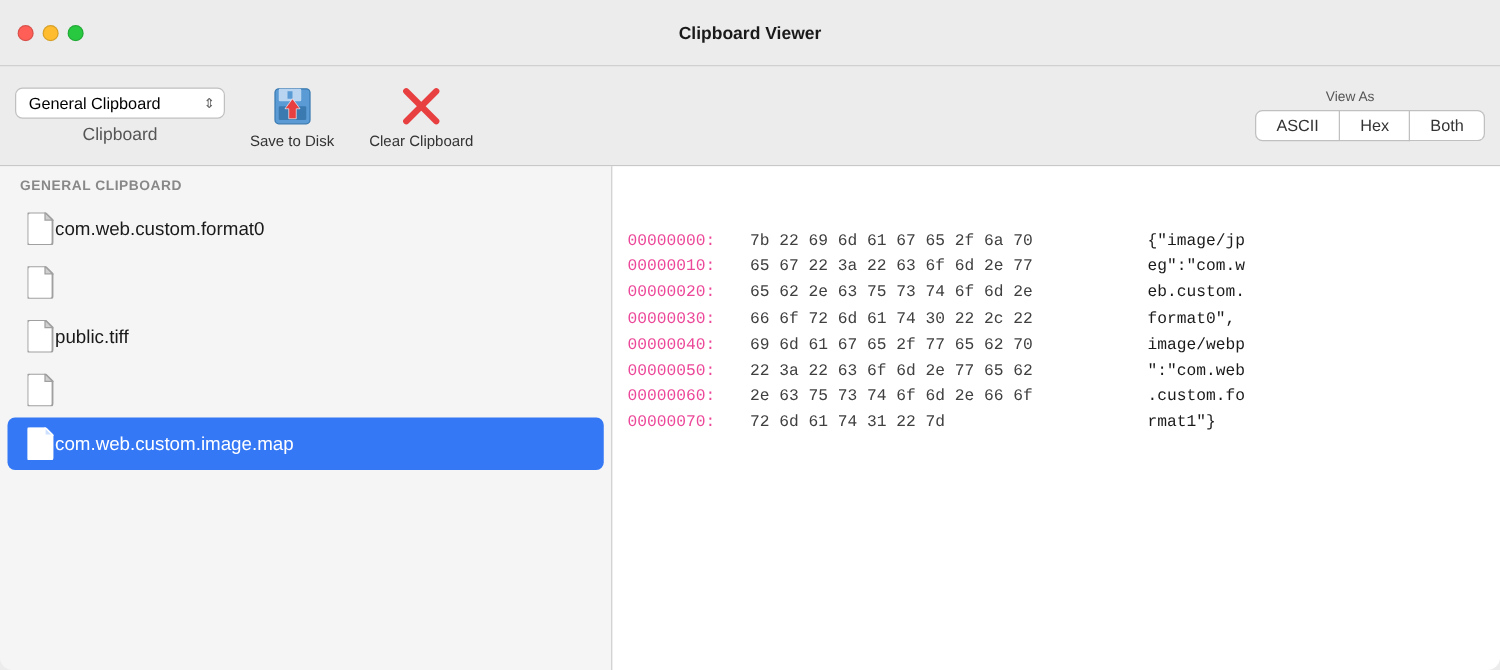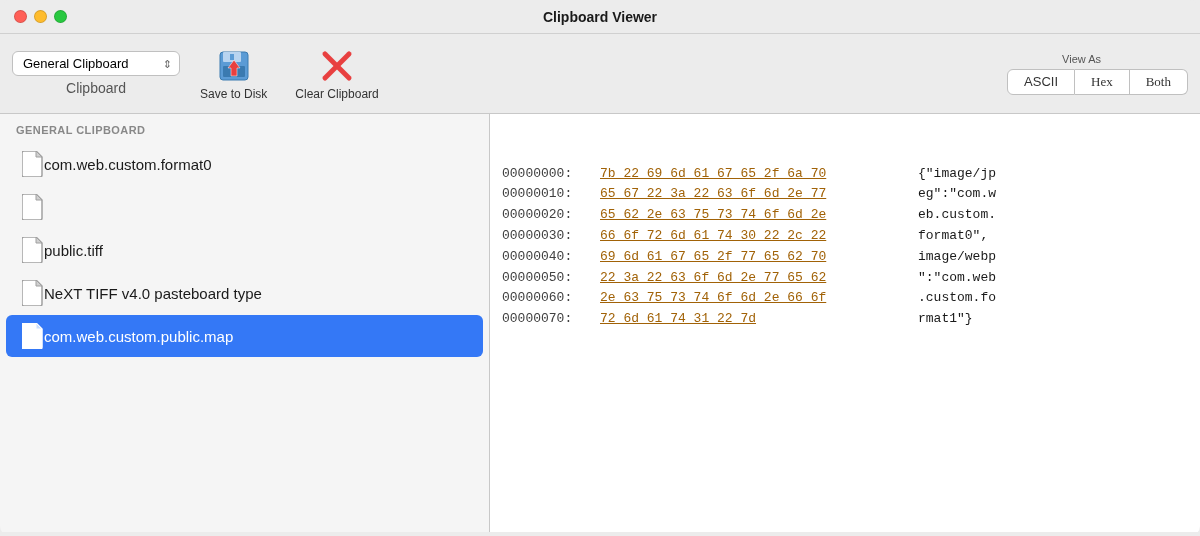--- a/index.html
+++ b/index.html
@@ -12,21 +12,21 @@
       overflow: hidden;
       border-radius: 10px;
     }
 
     
     .title-bar {
       display: flex;
       align-items: center;
       justify-content: center;
       background: #ececec;
-      height: 34px;
+      height: 53px;
       position: relative;
       border-bottom: 1px solid #d0d0d0;
     }
     .traffic-lights {
       position: absolute;
       left: 14px;
       display: flex;
       gap: 7px;
     }
     .traffic-light {
@@ -143,21 +143,20 @@
     .view-as-btn:first-child {
       border-radius: 6px 0 0 6px;
       margin-left: 32px;
     }
     .view-as-btn:last-child {
       border-radius: 0 6px 6px 0;
       text-align: right;
     }
     .view-as-btn:not(:first-child) {
       border-left: none;
-      font-family: Liberation Serif, serif;
     }
 
     
     .main-content {
       display: flex;
       height: calc(536px - 38px - 80px);
     }
 
     
     .left-panel {
@@ -225,27 +224,26 @@
       color: #1a1a1a;
       white-space: pre;
       overflow: auto;
       flex: 1;
     }
     .hex-line {
       display: flex;
       gap: 8px;
     }
     .hex-addr {
+      color: #ec4899;
+      min-width: 90px;
+    }
+    .hex-bytes {
       color: #404040;
-      min-width: 90px;
-    }
-    .hex-bytes {
-      color: #a16207;
       min-width: 310px;
-      text-decoration: underline;
     }
     .hex-ascii {
       color: #1a1a1a;
     }
   </style>
 </head>
 <body>
 
 <div class="title-bar">
   <div class="traffic-lights">
@@ -333,28 +331,27 @@
       <path d="M2,0 L14,0 L20,6 L20,24 Q20,26 18,26 L2,26 Q0,26 0,24 L0,2 Q0,0 2,0Z" fill="white" stroke="#a0a0a0" stroke-width="1.5"></path>
       <path d="M14,0 L14,6 L20,6 Z" fill="#d0d0d0" stroke="#a0a0a0" stroke-width="1"></path>
     </svg></div>
           <span class="item-name">public.tiff</span>
         </div>
         <div class="clipboard-item">
           <div class="file-icon"><svg viewBox="0 0 22 26" width="22" height="26">
       <path d="M2,0 L14,0 L20,6 L20,24 Q20,26 18,26 L2,26 Q0,26 0,24 L0,2 Q0,0 2,0Z" fill="white" stroke="#a0a0a0" stroke-width="1.5"></path>
       <path d="M14,0 L14,6 L20,6 Z" fill="#d0d0d0" stroke="#a0a0a0" stroke-width="1"></path>
     </svg></div>
-          <span class="item-name">NeXT TIFF v4.0 pasteboard type</span>
         </div>
         <div class="clipboard-item selected">
           <div class="file-icon"><svg viewBox="0 0 22 26" width="22" height="26">
       <path d="M2,0 L14,0 L20,6 L20,24 Q20,26 18,26 L2,26 Q0,26 0,24 L0,2 Q0,0 2,0Z" fill="white" stroke="white" stroke-width="1.5"></path>
       <path d="M14,0 L14,6 L20,6 Z" fill="#cce0ff" stroke="white" stroke-width="1"></path>
     </svg></div>
-          <span class="item-name">com.web.custom.public.map</span>
+          <span class="item-name">com.web.custom.image.map</span>
         </div>
       </div>
   </div>
 
   <div class="right-panel">
     <div class="hex-content" id="hex-content-container">
     <div class="hex-line"><span class="hex-addr">00000000:</span><span class="hex-bytes">7b 22 69 6d 61 67 65 2f 6a 70</span><span class="hex-ascii">{"image/jp</span></div><div class="hex-line"><span class="hex-addr">00000010:</span><span class="hex-bytes">65 67 22 3a 22 63 6f 6d 2e 77</span><span class="hex-ascii">eg":"com.w</span></div><div class="hex-line"><span class="hex-addr">00000020:</span><span class="hex-bytes">65 62 2e 63 75 73 74 6f 6d 2e</span><span class="hex-ascii">eb.custom.</span></div><div class="hex-line"><span class="hex-addr">00000030:</span><span class="hex-bytes">66 6f 72 6d 61 74 30 22 2c 22</span><span class="hex-ascii">format0",</span></div><div class="hex-line"><span class="hex-addr">00000040:</span><span class="hex-bytes">69 6d 61 67 65 2f 77 65 62 70</span><span class="hex-ascii">image/webp</span></div><div class="hex-line"><span class="hex-addr">00000050:</span><span class="hex-bytes">22 3a 22 63 6f 6d 2e 77 65 62</span><span class="hex-ascii">":"com.web</span></div><div class="hex-line"><span class="hex-addr">00000060:</span><span class="hex-bytes">2e 63 75 73 74 6f 6d 2e 66 6f</span><span class="hex-ascii">.custom.fo</span></div><div class="hex-line"><span class="hex-addr">00000070:</span><span class="hex-bytes">72 6d 61 74 31 22 7d</span><span class="hex-ascii">rmat1"}</span></div></div>
   </div>
 </div>
 

